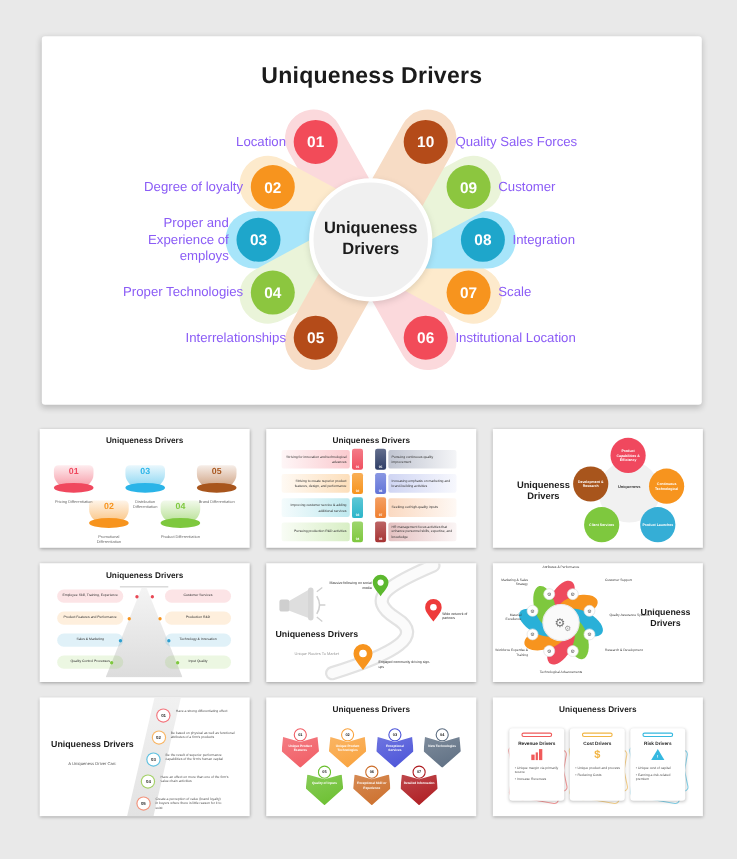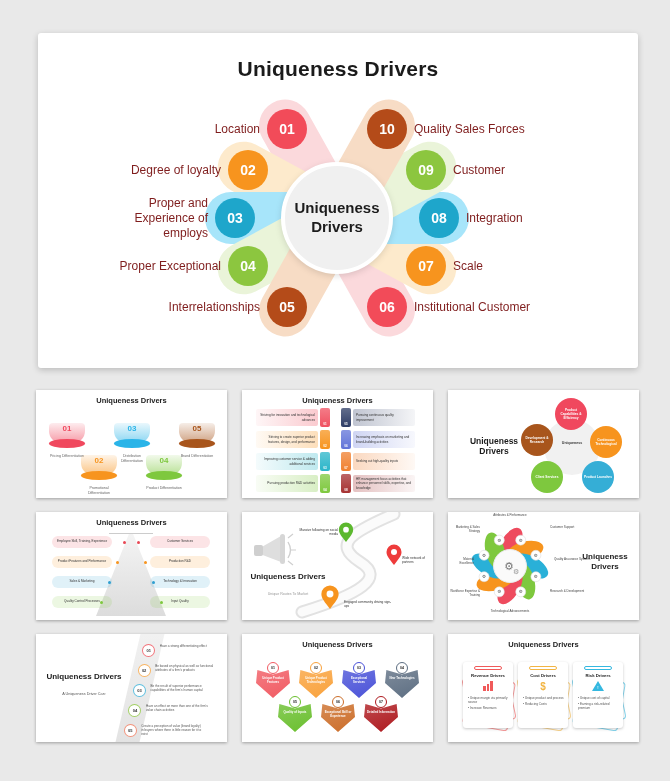--- a/index.html
+++ b/index.html
@@ -18,21 +18,21 @@
     margin:24px 0 0;text-align:center;font-size:21px;color:#1b1b1b;
     font-weight:bold;letter-spacing:.2px;
   }
   .diagram{position:absolute;inset:0;}
   .diagram svg{position:absolute;left:0;top:0;}
   .center-label{
     position:absolute;left:244px;top:185px;width:110px;transform:translateY(-50%);
     text-align:center;font-weight:bold;font-size:15px;color:#1c1c1c;line-height:1.25;
   }
   .dlabel{
-    position:absolute;font-size:12px;color:#7f1d1d;transform:translateY(-50%);line-height:1.25;
+    position:absolute;font-size:12px;color:#8b5cf6;transform:translateY(-50%);line-height:1.25;
   }
   .thumb{
     position:absolute;width:191px;height:108px;background:#fff;
     box-shadow:0 1px 3px rgba(0,0,0,.32);overflow:hidden;
   }
   .tt{
     position:absolute;top:6px;left:0;width:100%;text-align:center;
     font-weight:bold;font-size:7.5px;color:#1c1c1c;
   }
 </style>
@@ -75,23 +75,23 @@
           <circle cx="388" cy="137" r="20" fill="#8cc63f"></circle>
           <text x="388" y="142" text-anchor="middle" font-size="14" font-weight="bold" fill="#fff" font-family="&quot;Liberation Sans&quot;,sans-serif">09</text>
           <circle cx="349" cy="96" r="20" fill="#b44b19"></circle>
           <text x="349" y="101" text-anchor="middle" font-size="14" font-weight="bold" fill="#fff" font-family="&quot;Liberation Sans&quot;,sans-serif">10</text>
         </svg>
       <div class="center-label">Uniqueness Drivers</div>
       <div id="diagram-labels">
           <div class="dlabel" style="top: 96px; right: 378px; width: 135px; text-align: right;">Location</div>
           <div class="dlabel" style="top: 137px; right: 417px; width: 135px; text-align: right;">Degree of loyalty</div>
           <div class="dlabel" style="top: 185px; right: 430px; width: 120px; text-align: right;">Proper and Experience of employs</div>
-          <div class="dlabel" style="top: 233px; right: 417px; width: 135px; text-align: right;">Proper Exceptional</div>
+          <div class="dlabel" style="top: 233px; right: 417px; width: 135px; text-align: right;">Proper Technologies</div>
           <div class="dlabel" style="top: 274px; right: 378px; width: 135px; text-align: right;">Interrelationships</div>
-          <div class="dlabel" style="top: 274px; left: 376px; width: 135px; text-align: left;">Institutional Customer</div>
+          <div class="dlabel" style="top: 274px; left: 376px; width: 135px; text-align: left;">Institutional Location</div>
           <div class="dlabel" style="top: 233px; left: 415px; width: 135px; text-align: left;">Scale</div>
           <div class="dlabel" style="top: 185px; left: 428px; width: 135px; text-align: left;">Integration</div>
           <div class="dlabel" style="top: 137px; left: 415px; width: 135px; text-align: left;">Customer</div>
           <div class="dlabel" style="top: 96px; left: 376px; width: 135px; text-align: left;">Quality Sales Forces</div>
         </div>
     </div>
   </section>
 
   <div id="thumbs">
       <div class="thumb" style="left: 36px; top: 390px;">

